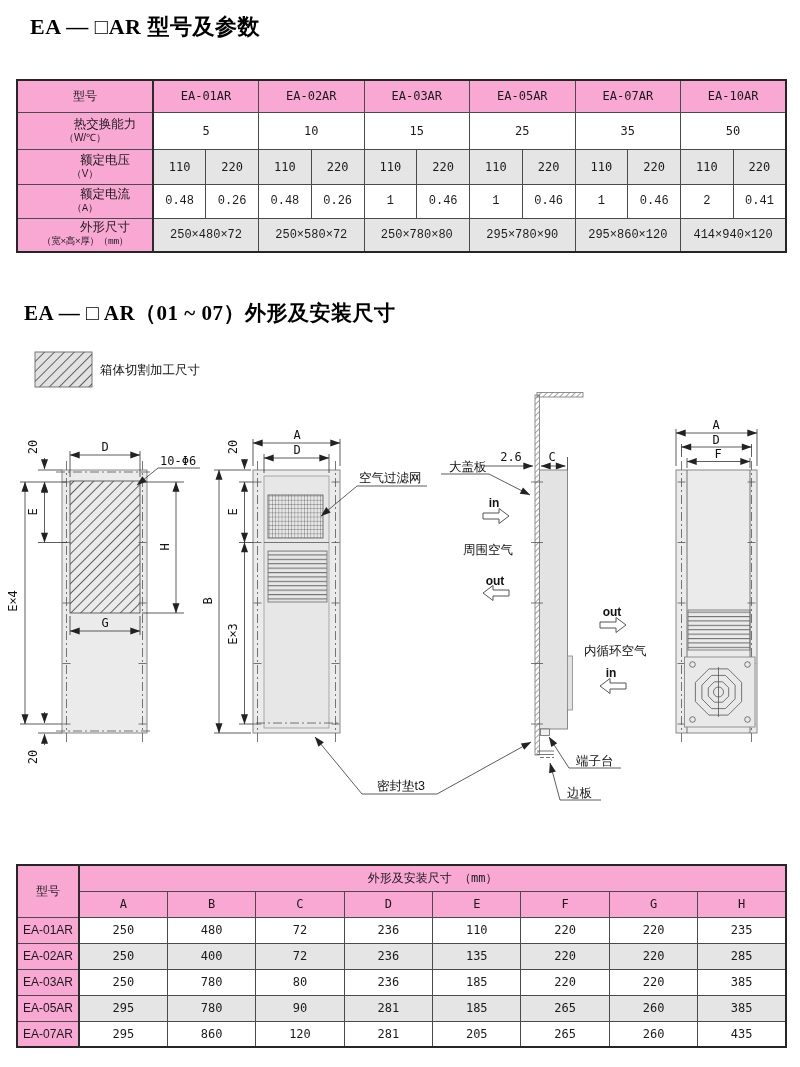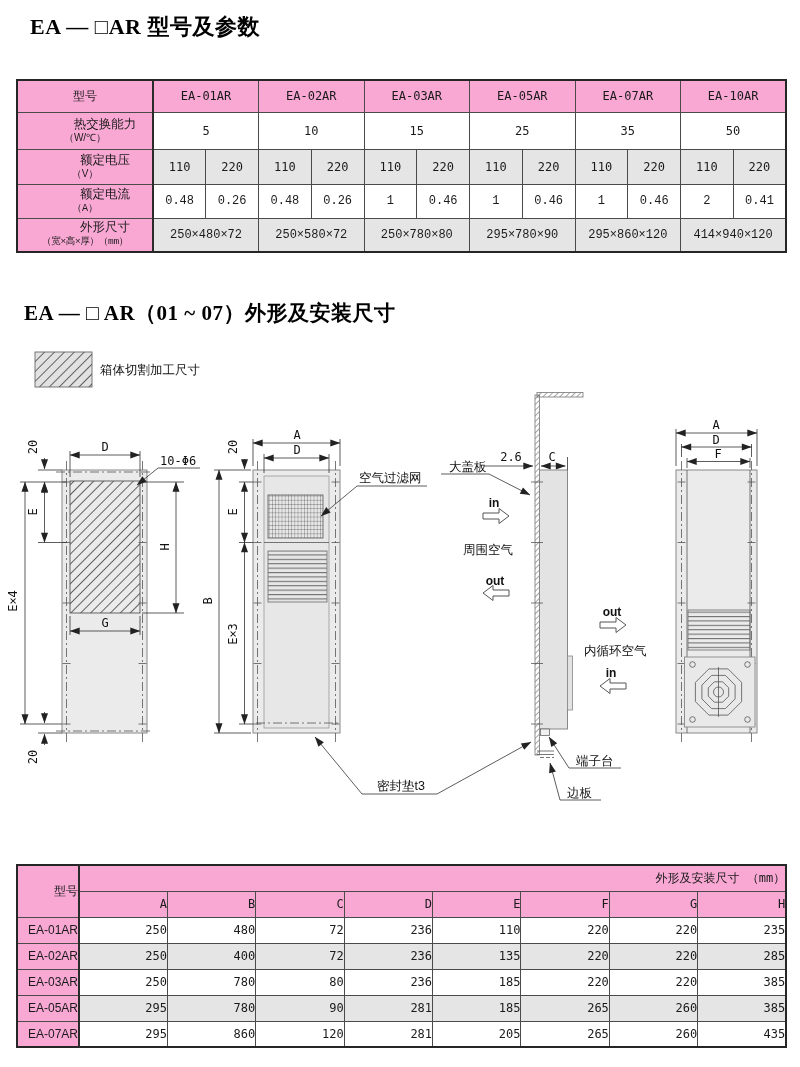--- a/index.html
+++ b/index.html
@@ -19,21 +19,21 @@
   #spec-table { left:16px; top:79px;  width:769px; border:2px solid #262626; }
   #dim-table  { left:16px; top:864px; width:769px; border:2px solid #262626; }
   .blue { background:#f9a8d4; }
   .gray { background:#e5e5e5; }
   .lblcol { font-family:"Liberation Sans", sans-serif; border-right:2px solid #2b2b2b; }
   .l1 { font-size:12.5px; line-height:15px;padding-left:40px; }
   .l2 { font-size:10px;   line-height:12px; }
   .l2s { font-size:9.5px; line-height:12px; letter-spacing:-0.3px; }
   tr.h32 td { height:32px; } tr.h37 td { height:37px; }
   tr.h35 td { height:35px; } tr.h34 td { height:34px;font-family:Liberation Mono, monospace; }
-  tr.h26 td { height:26px;text-align:right; }
+  tr.h26 td { height:26px; }
 
   #diagram { position:absolute; left:0; top:330px; }
   #diagram text { font-family:"DejaVu Sans Mono", monospace; font-size:12px; fill:#111; }
   #diagram text.cn { font-family:"Liberation Sans", sans-serif; font-size:12.5px; }
   #diagram text.io { font-family:"Liberation Sans", sans-serif; font-size:12px; font-weight:bold; }
   .thin    { stroke:#555; stroke-width:0.8; fill:none; }
   .edge    { stroke:#888; stroke-width:1;   fill:#ebebeb; }
   .dashdot { stroke:#555; stroke-width:0.8; fill:none; stroke-dasharray:9 3 2 3; }
   .dim     { stroke:#333; stroke-width:0.8; fill:none; }
   .ioarrow { stroke:#555; stroke-width:1;   fill:#ffffff; }

